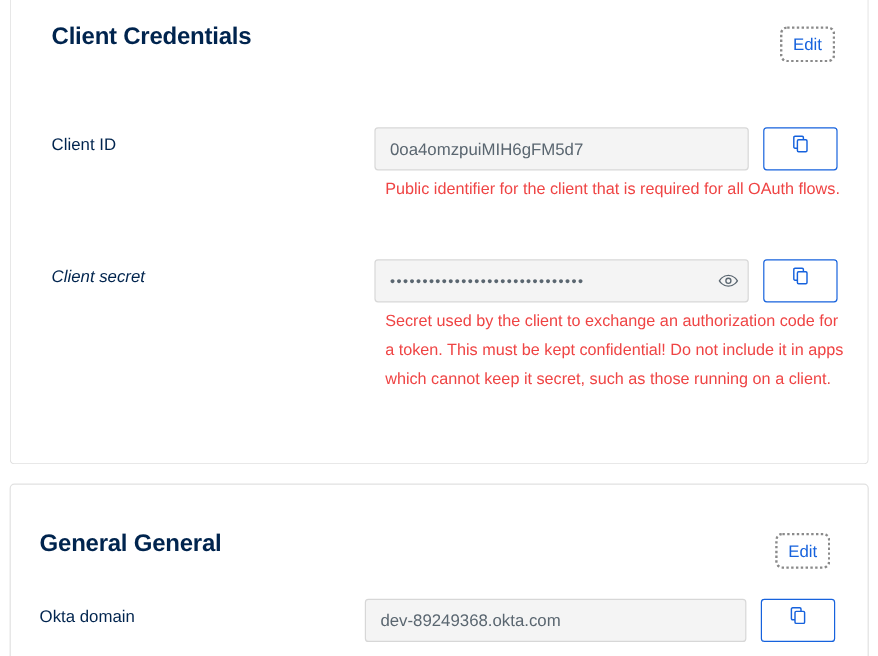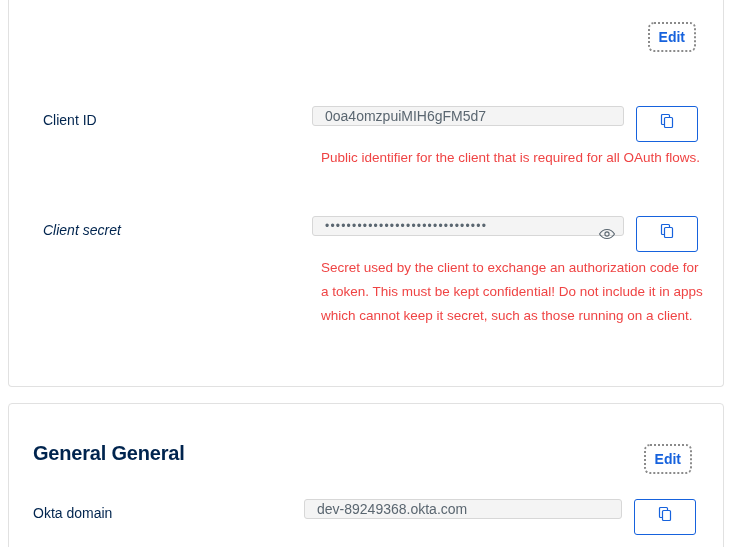--- a/index.html
+++ b/index.html
@@ -61,21 +61,20 @@
     top: 25px;
     font-size: 14px;
     color: #1662dd;
     cursor: pointer;
     padding: 4px 8px;
     border-radius: 3px;
   }
   .edit-link.focus-ring {
     outline: 2px dotted #8a8a8a;
     outline-offset: 1px;
-    font-weight: bold;
   }
   .field-row {
     position: absolute;
     left: 0;
     right: 0;
   }
   .field-label {
     position: absolute;
     left: 34px;
     font-size: 14px;
@@ -87,21 +86,21 @@
     left: 303px;
   }
   .input-wrap {
     position: relative;
     display: inline-block;
     vertical-align: top;
   }
   .text-input {
     box-sizing: border-box;
     width: 312px;
-    height: 20px;
+    height: 36px;
     background: #f4f4f4;
     border: 1px solid #d7d7d7;
     border-radius: 3px;
     font-size: 14px;
     color: #5a6670;
     padding: 0 30px 0 12px;
     line-height: 34px;
     font-family: "Liberation Sans", sans-serif;
     outline: none;
   }
@@ -146,20 +145,21 @@
   svg { display: inline-block; }
 </style>
 </head>
 <body>
 
 <div class="page">
 
   <div class="card" id="card-credentials">
 
     <div class="card-header">
+      <div class="card-title">Client Credentials</div>
       <div class="edit-link focus-ring">Edit</div>
     </div>
 
     <div class="field-row" style="top:106px;">
       <div class="field-label" style="top:4px;">Client ID</div>
       <div class="field-control" style="top:0;">
         <span class="input-wrap">
           <input class="text-input" type="text" readonly="" value="0oa4omzpuiMIH6gFM5d7" style="">
         </span>
         <span class="copy-btn">

